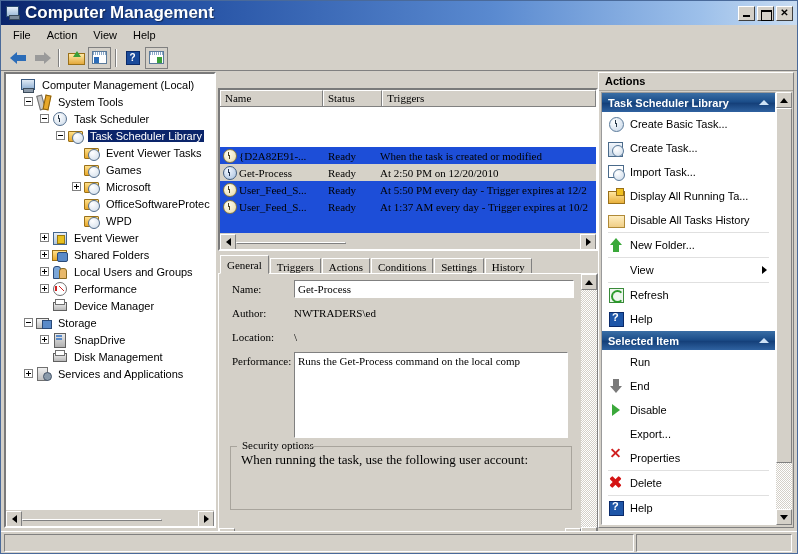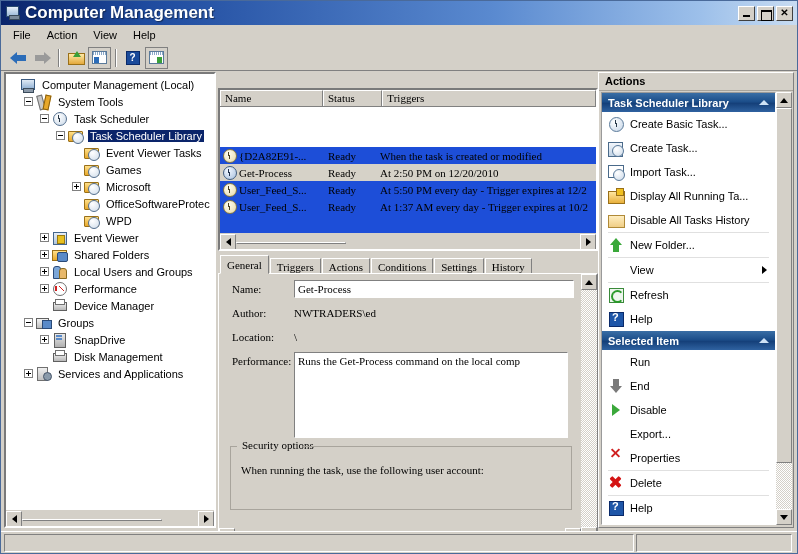--- a/index.html
+++ b/index.html
@@ -348,21 +348,21 @@
   .groupbox:before {
     content:""; position:absolute; left:0; top:0; width:6px; height:1px; background:#a8a49c;
   }
   .gb-title {
     position:absolute; top:-7px; left:8px;
     background:#d4d0c8; padding:0 3px; font-size:11px; color:#000;
   }
   .gb-line {
     position:absolute; top:0; left:72px; right:0; height:1px; background:#a8a49c;
   }
-  .gb-text { font-size:11px; color:#000; padding-top:18px; padding-left:2px; white-space:nowrap;}
+  .gb-text { font-size:13px; color:#000; padding-top:6px; padding-left:2px; white-space:nowrap;}
 
   
   .act-pane {
     position: absolute; right: 0; top: 0;
     width: 196px; height: 100%;
     background:#d4d0c8;
     border:1px solid;
     border-color:#ffffff #808080 #808080 #ffffff;
     overflow:hidden;
   }
@@ -574,21 +574,21 @@
           <div class="tree-row">
             <span class="indent" style="width: 32px;"></span>
             <span class="expander none"></span>
             <span class="ticon ic-device"></span>
             <span class="tlabel">Device Manager</span>
           </div>
           <div class="tree-row">
             <span class="indent" style="width: 16px;"></span>
             <span class="expander "></span>
             <span class="ticon ic-storage"></span>
-            <span class="tlabel">Groups</span>
+            <span class="tlabel">Storage</span>
           </div>
           <div class="tree-row">
             <span class="indent" style="width: 32px;"></span>
             <span class="expander plus"></span>
             <span class="ticon ic-snap"></span>
             <span class="tlabel">SnapDrive</span>
           </div>
           <div class="tree-row">
             <span class="indent" style="width: 32px;"></span>
             <span class="expander none"></span>

